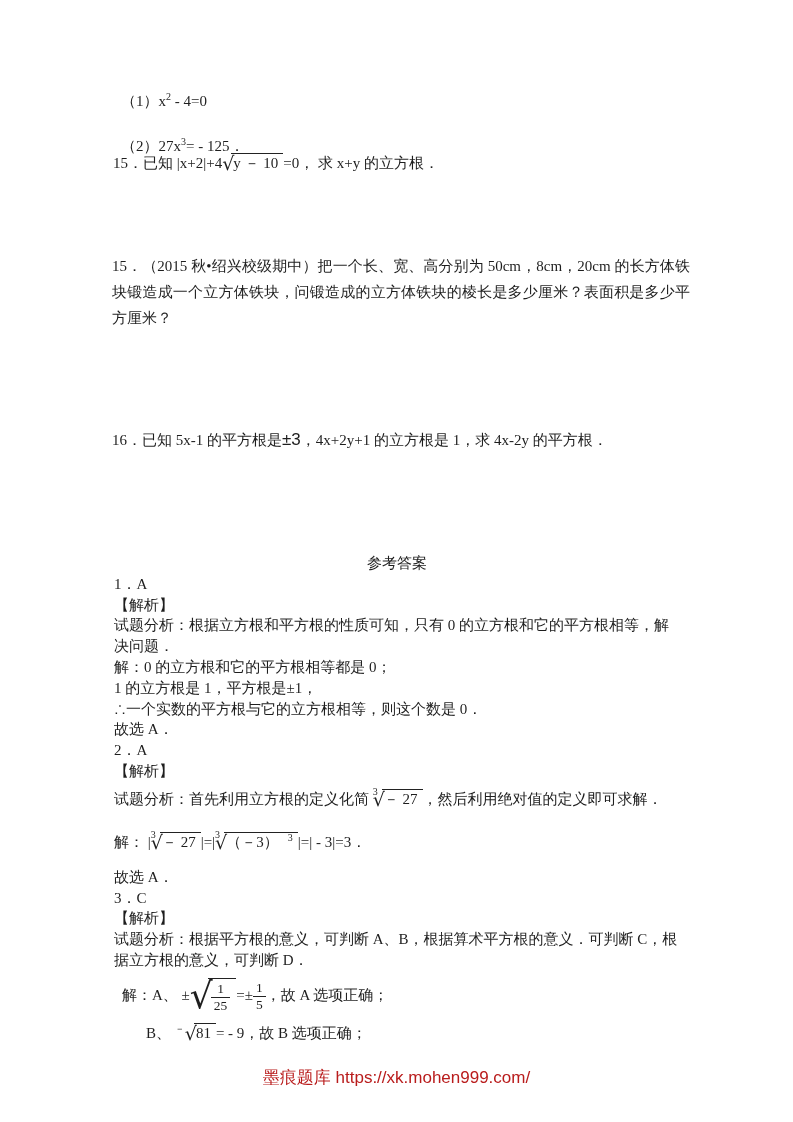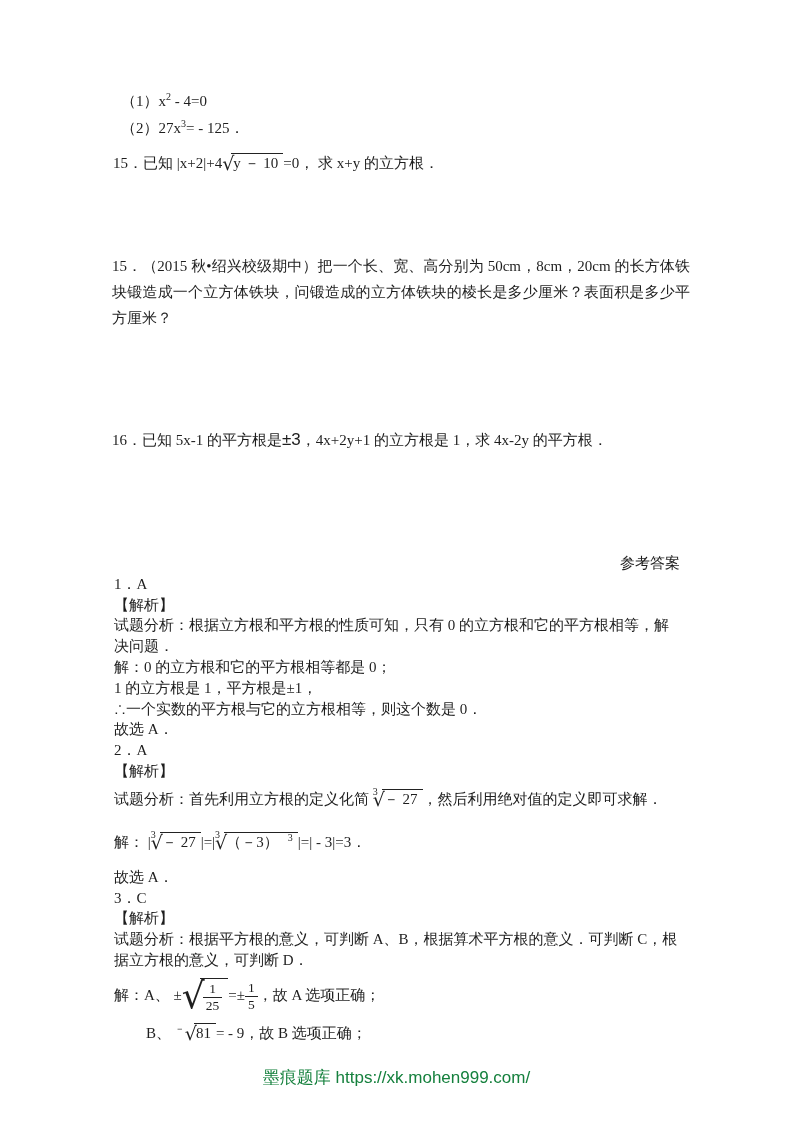--- a/index.html
+++ b/index.html
@@ -42,42 +42,42 @@
   .frac {
     display:inline-block; vertical-align:middle;
     text-align:center; font-size:13.5px; line-height:1.2;
   }
   .frac .num, .frac .den { display:block; padding:0 3px; }
   .frac .num { border-bottom:1.3px solid #222; }
 
   
   .qline { white-space:nowrap;text-align:center; }
   #b-sub1 { top:92px;  left:121px; }
-  #b-sub2 { top:119px; left:121px; }
+  #b-sub2 { top:137px; left:121px; }
   #b-p14  { top:146px; left:113px; height:34px; line-height:34px; }
   #b-p15  { top:254px; left:112px; width:578px; line-height:25.8px; text-align:justify; }
   #b-p16  { top:430px; left:112px; }
   .em3 { font-size:17px; font-family:"Liberation Sans",sans-serif; }
 
   
   #b-ans { top:553px; left:114px; width:566px; }
   .ln { line-height:20.8px; min-height:20.8px; }
-  .ans-title { text-align:right; line-height:20.8px; }
+  .ans-title { text-align:center; line-height:20.8px; }
   .ln.f1 { height:35px; line-height:35px; white-space:nowrap; }
   .ln.f2 { height:50px; line-height:50px; white-space:nowrap; }
-  .ln.f3 { height:48px; line-height:48px; white-space:nowrap; }
+  .ln.f3 { height:48px; line-height:48px; white-space:nowrap;margin-left:8px; }
   .ln.f4 { height:28px; line-height:28px; white-space:nowrap;margin-left:32px; }
 
   
   #b-footer {
     top:1066px; left:0; width:793px;
     text-align:center;
     font-family:"Liberation Sans","DejaVu Sans",sans-serif;
     font-size:17px;
-    color:#15803d;
+    color:#b91c1c;
   }
 </style>
 </head>
 <body>
 
 <div class="page">
 
   <div class="abs qline" id="b-sub1">
     <span>（1）x</span><sup class="s">2</sup><span> - 4=0</span>
   </div>

